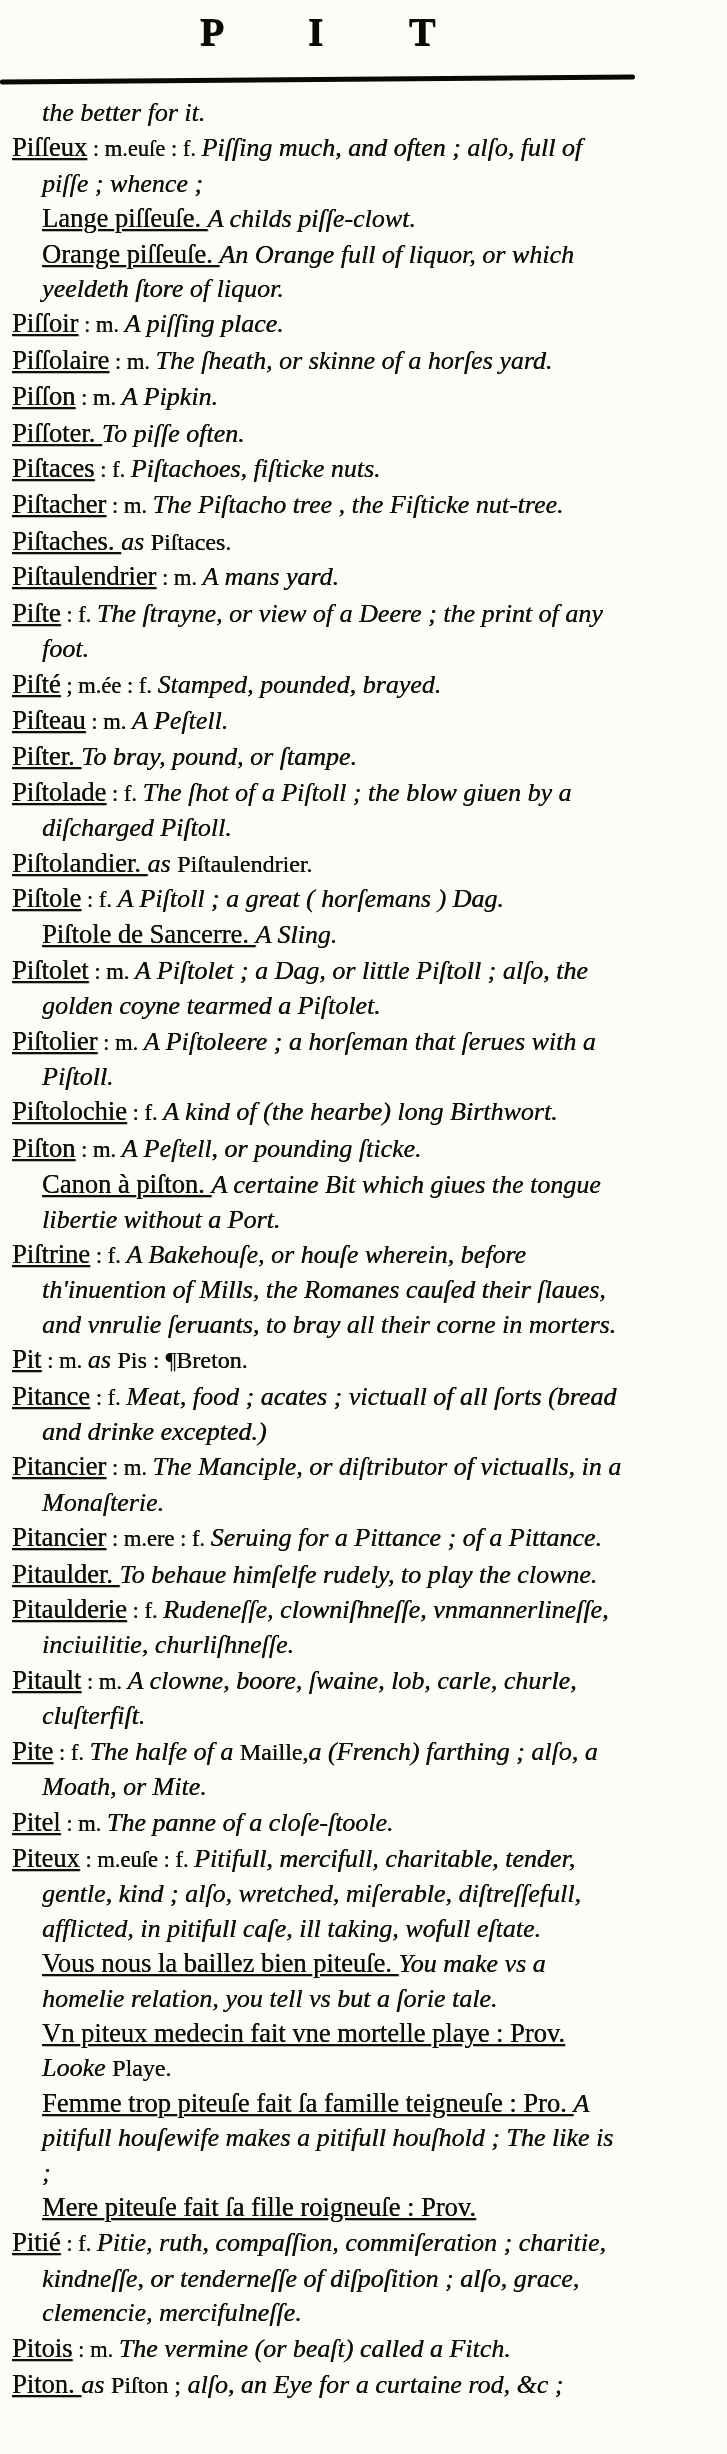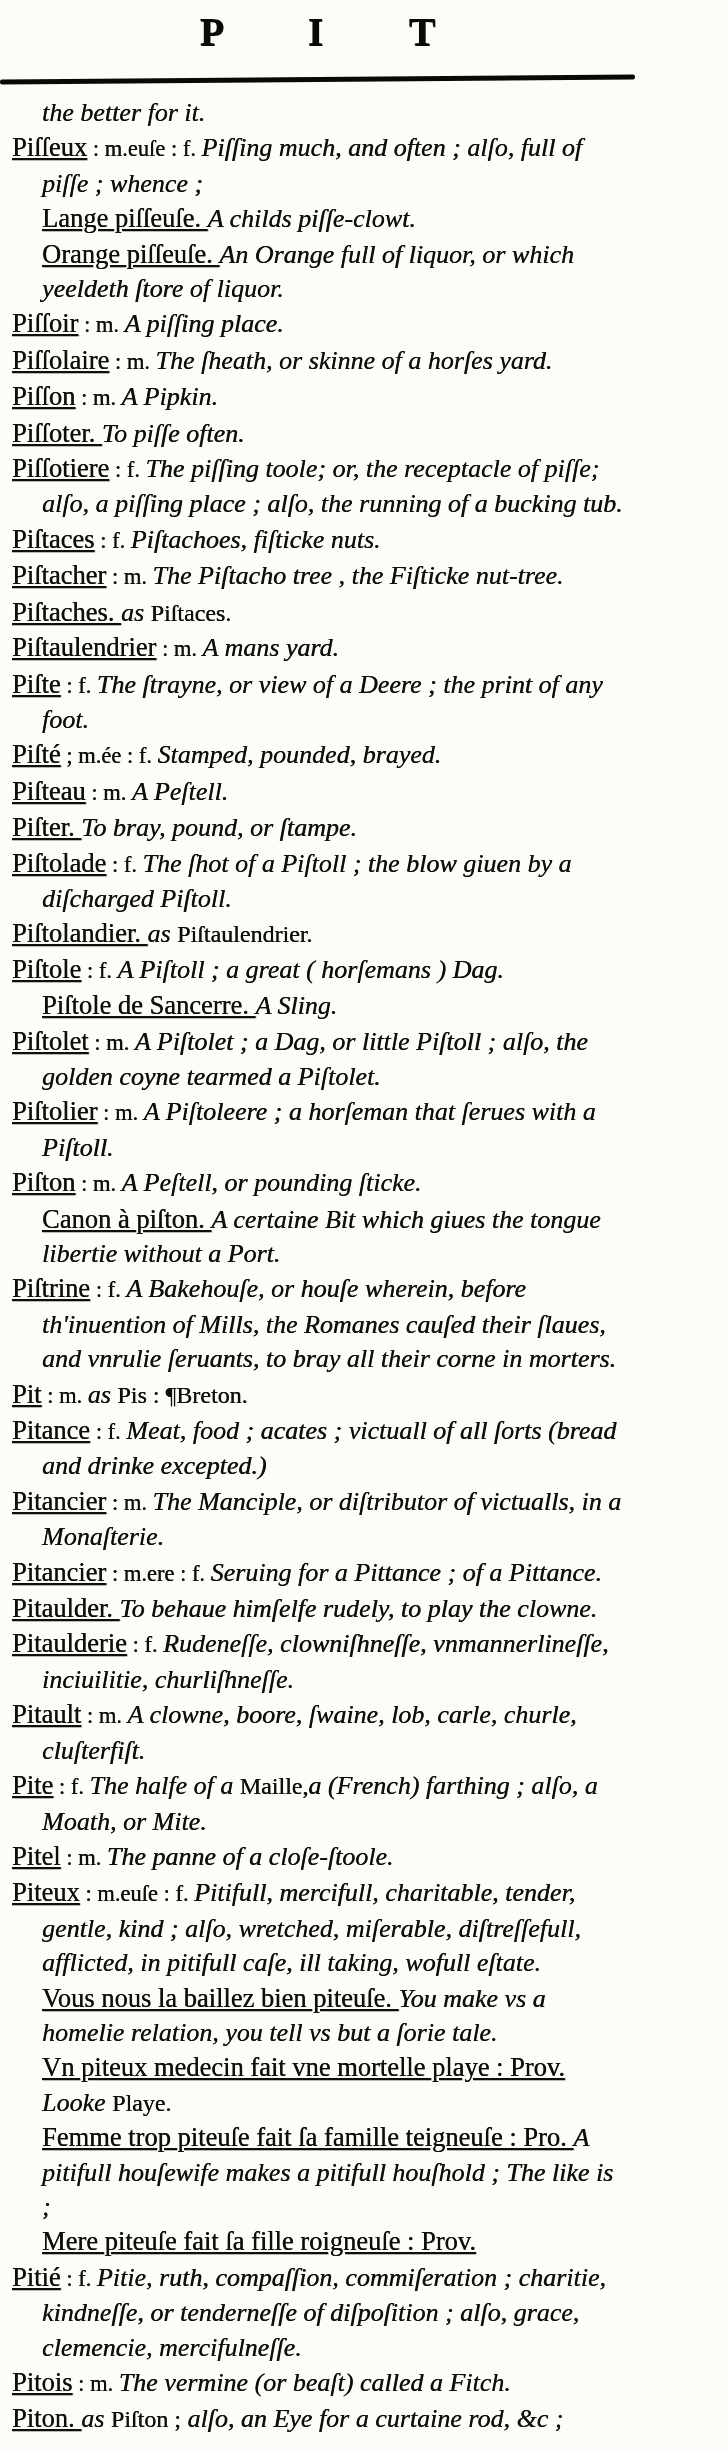--- a/index.html
+++ b/index.html
@@ -56,35 +56,35 @@
   <div class="head-rule"></div>
   <div class="text-block">
       <p class="entry sub"><span class="it">the better for it.</span></p>
       <p class="entry"><span class="hw">Piſſeux</span><span class="gr"> : m.euſe : f. </span><span class="it">Piſſing much, and often ; alſo, full of piſſe ; whence ;</span></p>
       <p class="entry sub"><span class="hw">Lange piſſeuſe. </span><span class="it">A childs piſſe-clowt.</span></p>
       <p class="entry sub"><span class="hw">Orange piſſeuſe. </span><span class="it">An Orange full of liquor, or which yeeldeth ſtore of liquor.</span></p>
       <p class="entry"><span class="hw">Piſſoir</span><span class="gr"> : m. </span><span class="it">A piſſing place.</span></p>
       <p class="entry"><span class="hw">Piſſolaire</span><span class="gr"> : m. </span><span class="it">The ſheath, or skinne of a horſes yard.</span></p>
       <p class="entry"><span class="hw">Piſſon</span><span class="gr"> : m. </span><span class="it">A Pipkin.</span></p>
       <p class="entry"><span class="hw">Piſſoter. </span><span class="it">To piſſe often.</span></p>
-      <p class="entry"><span class="hw">Piſſotiere</span><span class="gr"> : f. </span><span class="it">The piſſing toole; or, the receptacle of piſſe; alſo, a piſſing place ; alſo, the running of a bucking tub.</span></p>
       <p class="entry"><span class="hw">Piſtaces</span><span class="gr"> : f. </span><span class="it">Piſtachoes, fiſticke nuts.</span></p>
       <p class="entry"><span class="hw">Piſtacher</span><span class="gr"> : m. </span><span class="it">The Piſtacho tree , the Fiſticke nut-tree.</span></p>
       <p class="entry"><span class="hw">Piſtaches. </span><span class="it">as </span><span class="rm">Piſtaces.</span></p>
       <p class="entry"><span class="hw">Piſtaulendrier</span><span class="gr"> : m. </span><span class="it">A mans yard.</span></p>
       <p class="entry"><span class="hw">Piſte</span><span class="gr"> : f. </span><span class="it">The ſtrayne, or view of a Deere ; the print of any foot.</span></p>
       <p class="entry"><span class="hw">Piſté</span><span class="gr"> ; m.ée : f. </span><span class="it">Stamped, pounded, brayed.</span></p>
       <p class="entry"><span class="hw">Piſteau</span><span class="gr"> : m. </span><span class="it">A Peſtell.</span></p>
       <p class="entry"><span class="hw">Piſter. </span><span class="it">To bray, pound, or ſtampe.</span></p>
       <p class="entry"><span class="hw">Piſtolade</span><span class="gr"> : f. </span><span class="it">The ſhot of a Piſtoll ; the blow giuen by a diſcharged Piſtoll.</span></p>
       <p class="entry"><span class="hw">Piſtolandier. </span><span class="it">as </span><span class="rm">Piſtaulendrier.</span></p>
       <p class="entry"><span class="hw">Piſtole</span><span class="gr"> : f. </span><span class="it">A Piſtoll ; a great ( horſemans ) Dag.</span></p>
       <p class="entry sub"><span class="hw">Piſtole de Sancerre. </span><span class="it">A Sling.</span></p>
       <p class="entry"><span class="hw">Piſtolet</span><span class="gr"> : m. </span><span class="it">A Piſtolet ; a Dag, or little Piſtoll ; alſo, the golden coyne tearmed a Piſtolet.</span></p>
       <p class="entry"><span class="hw">Piſtolier</span><span class="gr"> : m. </span><span class="it">A Piſtoleere ; a horſeman that ſerues with a Piſtoll.</span></p>
+      <p class="entry"><span class="hw">Piſtolochie</span><span class="gr"> : f. </span><span class="it">A kind of (the hearbe) long Birthwort.</span></p>
       <p class="entry"><span class="hw">Piſton</span><span class="gr"> : m. </span><span class="it">A Peſtell, or pounding ſticke.</span></p>
       <p class="entry sub"><span class="hw">Canon à piſton. </span><span class="it">A certaine Bit which giues the tongue libertie without a Port.</span></p>
       <p class="entry"><span class="hw">Piſtrine</span><span class="gr"> : f. </span><span class="it">A Bakehouſe, or houſe wherein, before th'inuention of Mills, the Romanes cauſed their ſlaues, and vnrulie ſeruants, to bray all their corne in morters.</span></p>
       <p class="entry"><span class="hw">Pit</span><span class="gr"> : m. </span><span class="it">as </span><span class="rm">Pis : ¶Breton.</span></p>
       <p class="entry"><span class="hw">Pitance</span><span class="gr"> : f. </span><span class="it">Meat, food ; acates ; victuall of all ſorts (bread and drinke excepted.)</span></p>
       <p class="entry"><span class="hw">Pitancier</span><span class="gr"> : m. </span><span class="it">The Manciple, or diſtributor of victualls, in a Monaſterie.</span></p>
       <p class="entry"><span class="hw">Pitancier</span><span class="gr"> : m.ere : f. </span><span class="it">Seruing for a Pittance ; of a Pittance.</span></p>
       <p class="entry"><span class="hw">Pitaulder. </span><span class="it">To behaue himſelfe rudely, to play the clowne.</span></p>
       <p class="entry"><span class="hw">Pitaulderie</span><span class="gr"> : f. </span><span class="it">Rudeneſſe, clowniſhneſſe, vnmannerlineſſe, inciuilitie, churliſhneſſe.</span></p>
       <p class="entry"><span class="hw">Pitault</span><span class="gr"> : m. </span><span class="it">A clowne, boore, ſwaine, lob, carle, churle, cluſterfiſt.</span></p>

